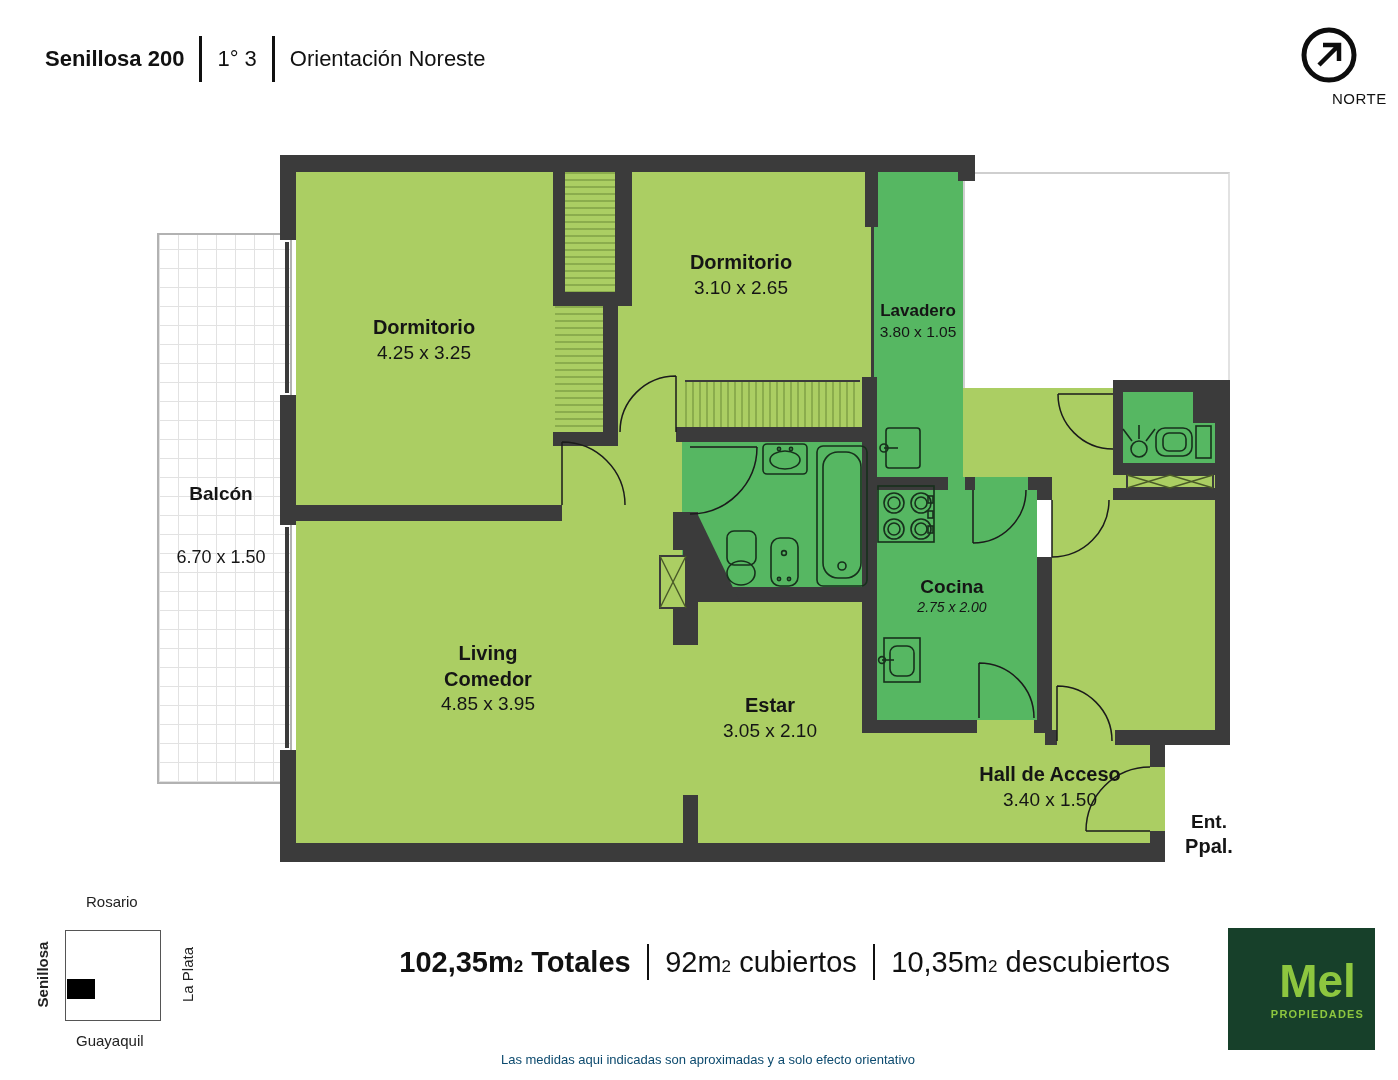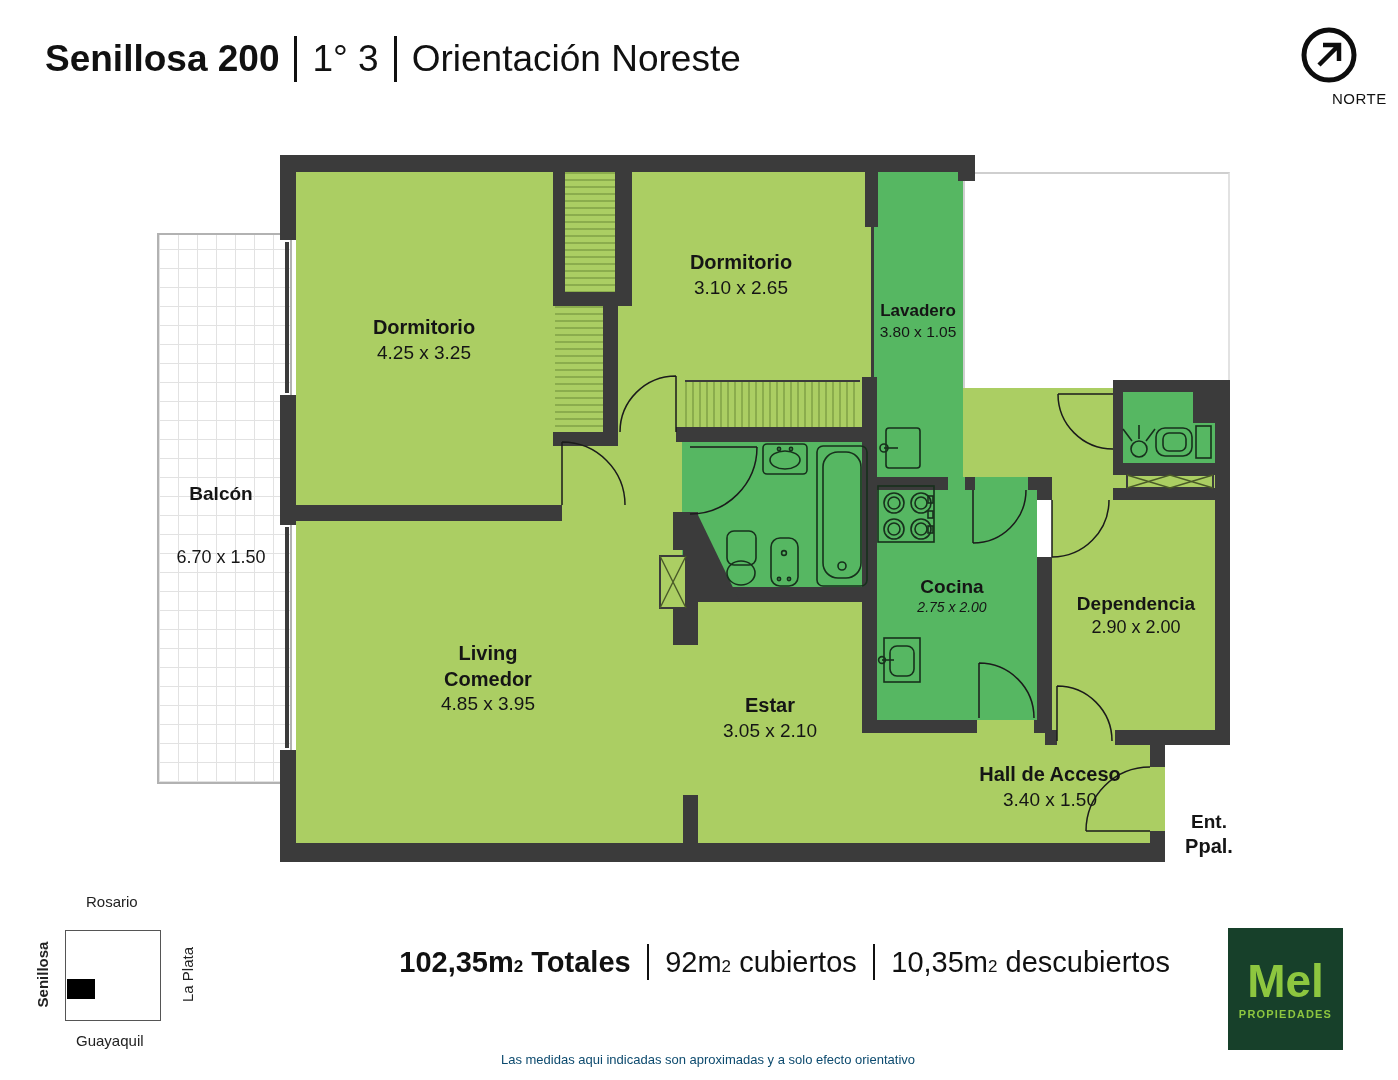--- a/index.html
+++ b/index.html
@@ -18,34 +18,34 @@
   .hatchH{position:absolute;background:
      repeating-linear-gradient(180deg, rgba(55,85,20,.28) 0 1.6px, transparent 1.6px 7px),#abce63;}
   .hatchV{position:absolute;background:
      repeating-linear-gradient(90deg, rgba(55,85,20,.28) 0 1.6px, transparent 1.6px 7px),#abce63;
      border-top:2px solid #3b3b3b;}
   .balcony{position:absolute;border:2px solid #b2b2b2;background:
      repeating-linear-gradient(0deg,#e2e2e2 0 1px,transparent 1px 19px),
      repeating-linear-gradient(90deg,#e2e2e2 0 1px,transparent 1px 19px),#fff;}
   .patio{position:absolute;background:#fff;border:2px solid #cfcfcf;border-right:2px solid #e2e2e2;}
   .slider{position:absolute;width:4px;background:#3b3b3b;}
-  #title{position:absolute;left:45px;top:36px;font-size:37px;display:flex;align-items:center;white-space:nowrap;}
+  #title{position:absolute;left:45px;top:36px;font-size:22px;display:flex;align-items:center;white-space:nowrap;}
   #title .b{font-weight:bold;}
   .tbar{display:inline-block;width:3px;height:46px;background:#101010;margin:0 15px;}
   #north{position:absolute;left:1296px;top:24px;width:66px;text-align:center;}
   #north .nlabel{font-size:15px;margin-top:2px;letter-spacing:.5px;margin-left:36px;}
   #minimap .street{position:absolute;font-size:15px;color:#222;white-space:nowrap;}
   #summary{position:absolute;left:290px;top:944px;width:880px;text-align:center;font-size:29px;
            display:flex;align-items:center;justify-content:flex-end;white-space:nowrap;}
   #summary .seg{display:inline-flex;align-items:baseline;}
   #summary sup{font-size:17px;line-height:0;}
   #summary .b{font-weight:bold;}
   .sbar{display:inline-block;width:2.5px;height:36px;background:#101010;margin:0 16px;}
   #logo{position:absolute;left:1228px;top:928px;width:115px;height:122px;background:#17402a;
-        display:flex;flex-direction:column;align-items:center;justify-content:center;}
+        display:flex;flex-direction:column;align-items:center;justify-content:center;padding-left:32px;}
   #logo .brand{color:#8dc63f;font-weight:bold;font-size:46px;line-height:1;}
   #logo .tag{color:#8dc63f;font-weight:bold;font-size:11px;letter-spacing:1.2px;margin-top:4px;}
   #disclaimer{position:absolute;left:0;top:1052px;width:1398px;text-align:center;
               font-size:13px;color:#0c4a6e;padding-left:9px;}
   svg{display:block;}
 </style>
 </head>
 <body>
 
 <div id="canvas">
@@ -237,24 +237,20 @@
     <span class="rdims">4.85 x 3.95</span>
   </div>
   <div class="rlabel" style="left:670px;top:693px;width:200px;">
     <span class="rname">Estar</span>
     <span class="rdims">3.05 x 2.10</span>
   </div>
   <div class="rlabel" style="left:872px;top:575px;width:160px;">
     <span class="rname" style="font-size:19px;">Cocina</span>
     <span class="rdims" style="font-size:14px;font-style:italic;">2.75 x 2.00</span>
   </div>
-  <div class="rlabel" style="left:1036px;top:592px;width:200px;">
-    <span class="rname" style="font-size:19px;">Dependencia</span>
-    <span class="rdims" style="font-size:18px;">2.90 x 2.00</span>
-  </div>
   <div class="rlabel" style="left:930px;top:762px;width:240px;">
     <span class="rname">Hall de Acceso</span>
     <span class="rdims">3.40 x 1.50</span>
   </div>
   <div class="rlabel" style="left:1164px;top:810px;width:90px;">
     <span class="rname" style="font-size:19px;">Ent.</span>
     <span class="rname" style="font-size:20px;">Ppal.</span>
   </div>
 
   <div id="minimap" class="abs" style="left:0;top:880px;width:260px;height:200px;">

